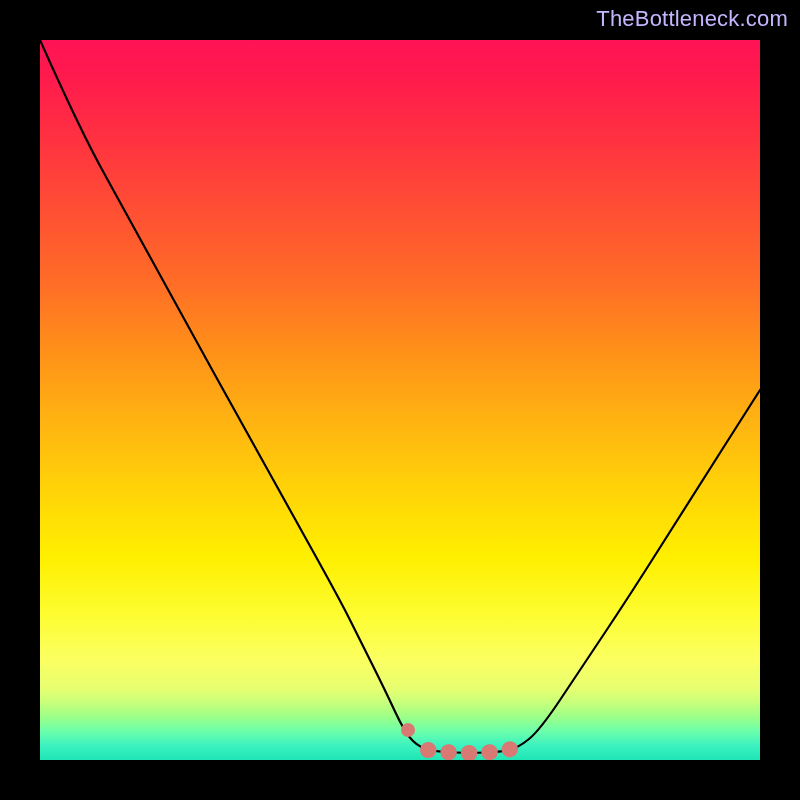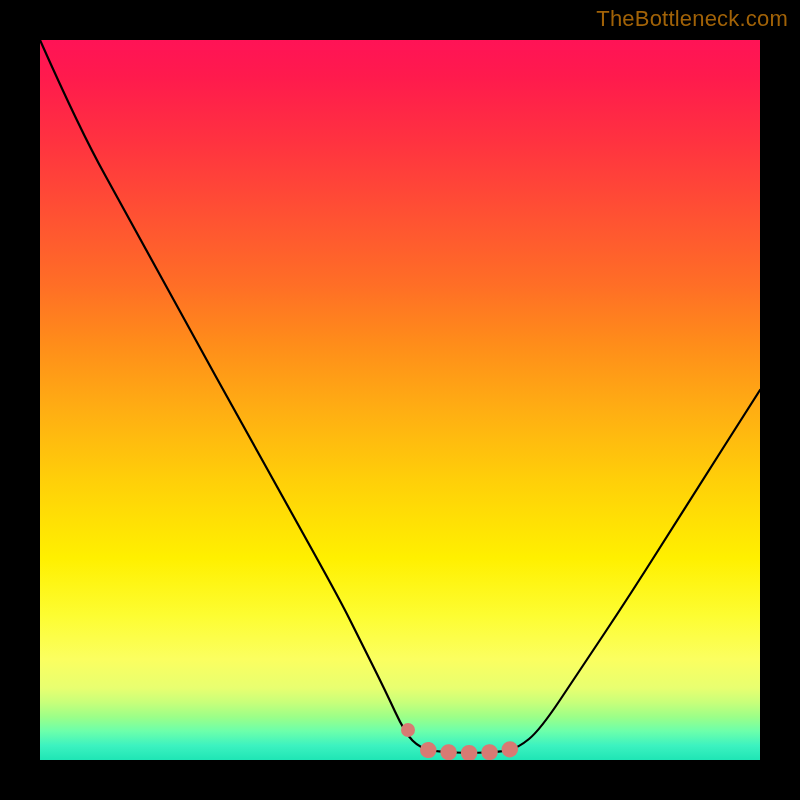--- a/index.html
+++ b/index.html
@@ -49,21 +49,21 @@
       #9cff88 94%,
       #6cffab 96%,
       #3cf2c0 98%,
       #1fe5b5 100%
     );
   }
   .watermark {
     position: absolute;
     top: 6px;
     right: 12px;
-    color: #a16207;
+    color: #c4b5fd;
     font-size: 22px;
     font-weight: 500;
     letter-spacing: 0.2px;
   }
   svg.curve {
     position: absolute;
     inset: 0;
   }
   .curve-path {
     fill: none;

